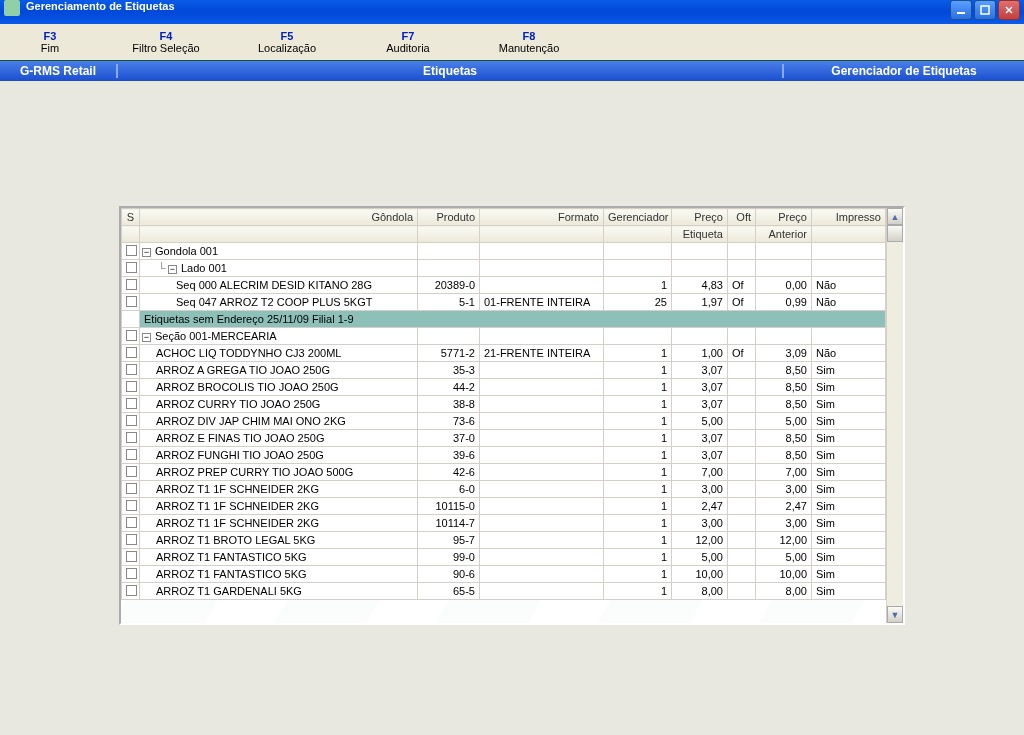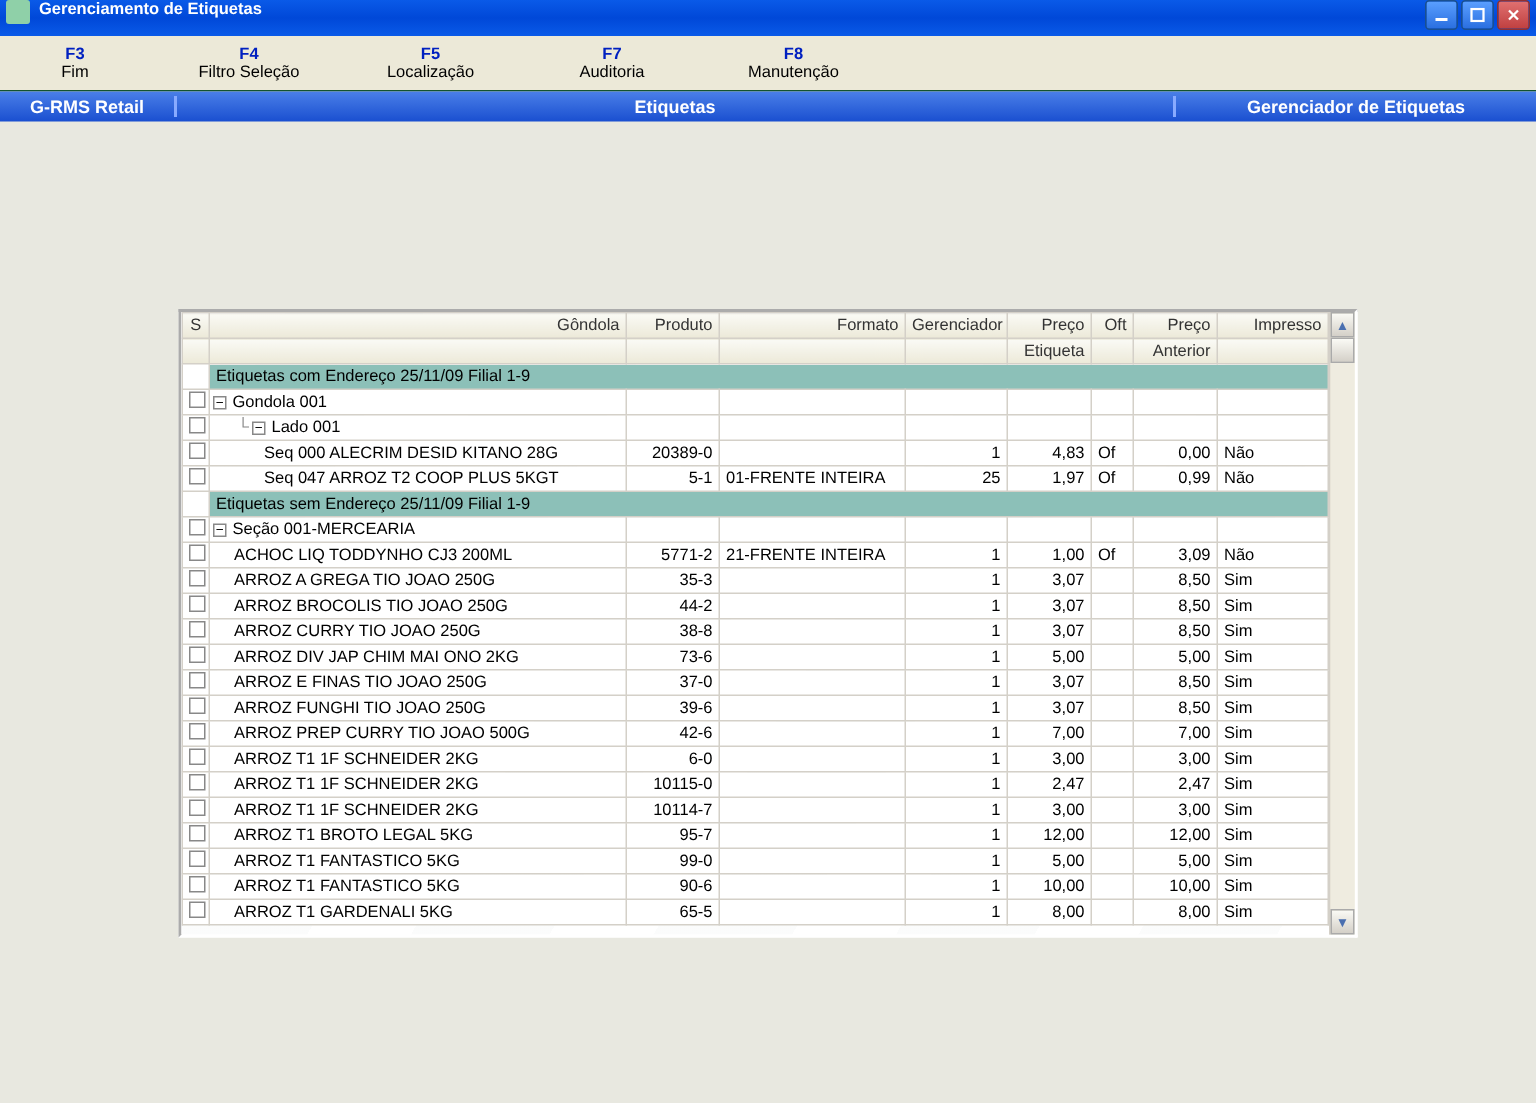--- a/index.html
+++ b/index.html
@@ -212,24 +212,20 @@
                 <th></th>
                 <th></th>
                 <th></th>
               <th>Etiqueta</th>
               <th></th>
               <th>Anterior</th>
               <th></th>
             </tr>
           </thead>
           <tbody>
-            <tr class="section">
-              <td class="col-s"></td>
-                <td colspan="8">Etiquetas com Endereço 25/11/09 Filial 1-9</td>
-            </tr>
             <tr class="data">
               <td class="col-s"><span class="chk"></span></td>
               <td class="indent1"><span class="treebox">−</span><span>Gondola 001</span></td>
               <td></td>
                 <td></td>
                 <td></td>
                 <td></td>
                 <td></td>
                 <td></td>
                 <td></td>

